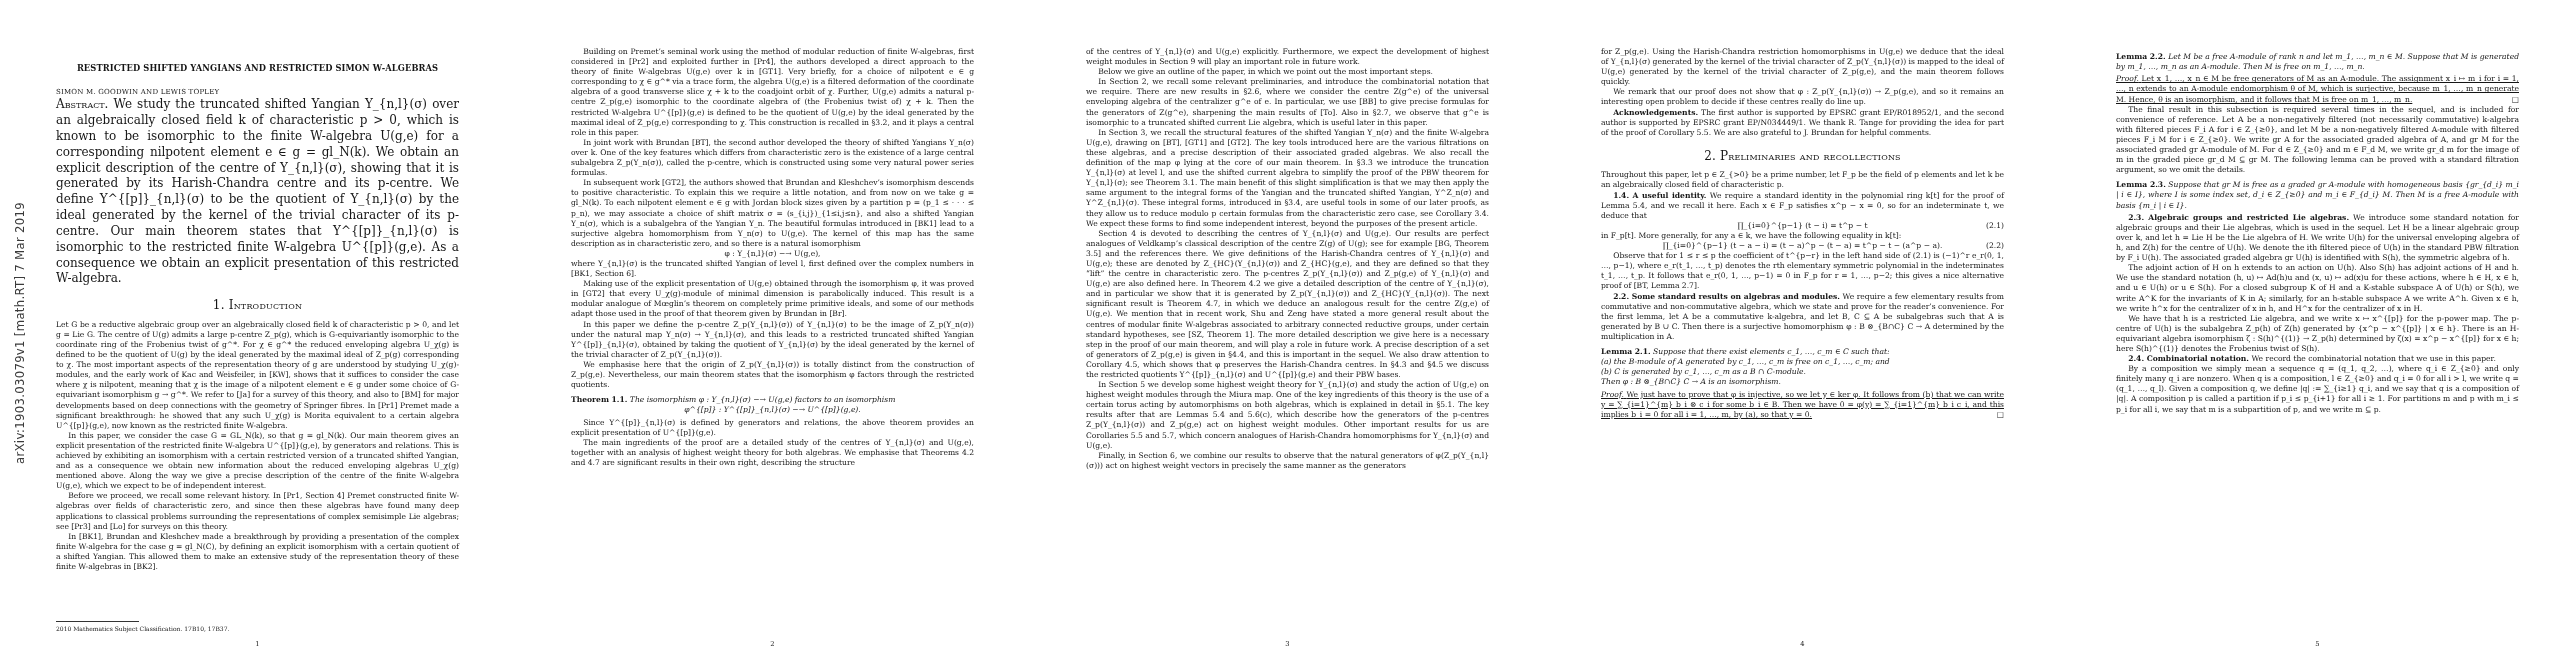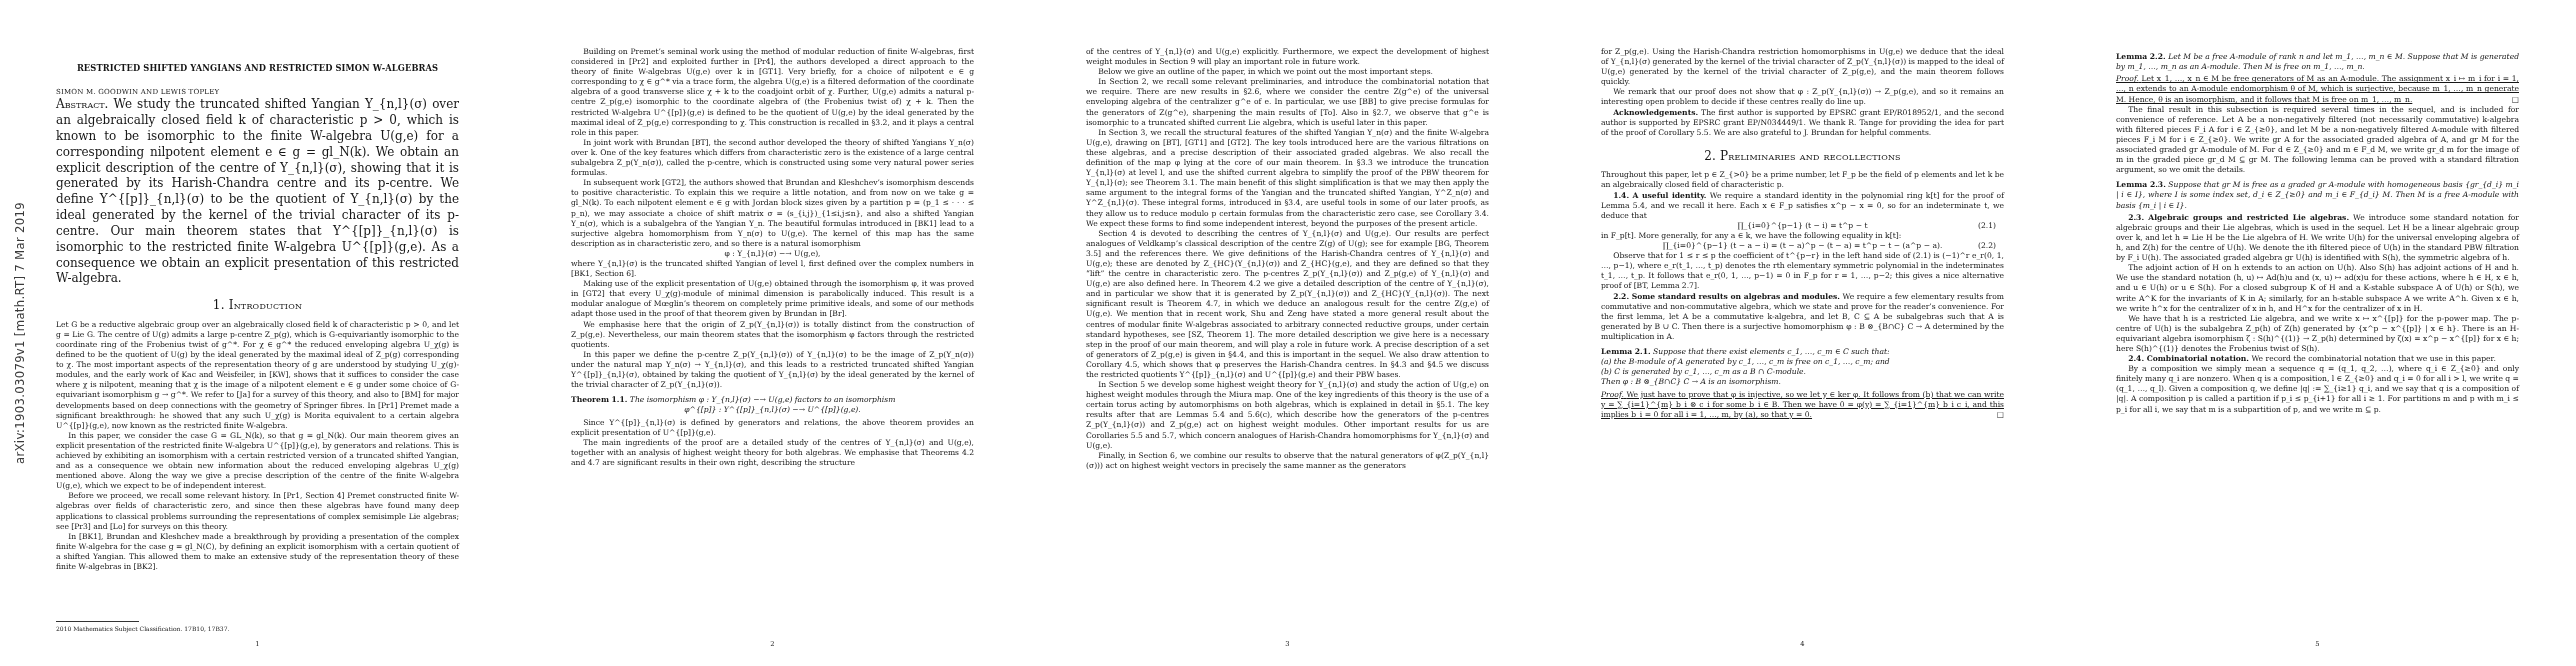--- a/index.html
+++ b/index.html
@@ -16,21 +16,21 @@
   .abstract{font-size:12px;line-height:1.32;margin:15.6px 25.6px 0;text-indent:10px;}
   .abstract-label{font-variant:small-caps;}
   .section-head{text-align:center;font-variant:small-caps;font-size:12px;margin:11px 0 5.6px;
                 font-weight:normal;letter-spacing:0.2px;text-indent:0;}
   .subsec{margin-top:5px;}
   .subsec-label,.thm-label,.ack-label{font-weight:bold;}
   .thm{margin-top:5px;margin-bottom:2.2px;}
   .thm-body{font-style:italic;}
   .display{text-align:center;text-indent:0 !important;margin:3.9px 0;}
   .eq{position:relative;text-align:center;text-indent:0 !important;margin:5px 0;}
-  .eq-tag{position:absolute;right:8px;top:0;}
+  .eq-tag{position:absolute;right:0;top:0;}
   .lemma-item{font-style:italic;margin-left:16.7px;text-indent:0 !important;}
   .proof{margin-top:5px;margin-bottom:2.2px;text-decoration:underline;}
   .proof-label{font-style:italic;}
   .qed{float:right;}
   .footnote{position:absolute;left:56px;right:56px;bottom:30px;font-size:6px;line-height:1.3;text-align:left;}
   .footnote-rule{width:83px;border-top:0.6px solid #333;margin-bottom:2.8px;}
   .pageno{position:absolute;bottom:14.5px;left:0;width:100%;text-align:center;font-size:6.7px;}
   .arxiv-stamp{position:absolute;left:20px;top:333px;transform:translate(-50%,-50%) rotate(-90deg);
                white-space:nowrap;font-family:"DejaVu Sans","Liberation Sans",sans-serif;
                font-size:11.7px;color:#3a3a3a;letter-spacing:0.3px;}
@@ -60,22 +60,22 @@
     <div class="pageno">1</div>
   </div>
 
   <div class="page">
     <p>Building on Premet’s seminal work using the method of modular reduction of finite W-algebras, first considered in [Pr2] and exploited further in [Pr4], the authors developed a direct approach to the theory of finite W-algebras U(g,e) over k in [GT1]. Very briefly, for a choice of nilpotent e ∈ g corresponding to χ ∈ g^* via a trace form, the algebra U(g,e) is a filtered deformation of the coordinate algebra of a good transverse slice χ + k to the coadjoint orbit of χ. Further, U(g,e) admits a natural p-centre Z_p(g,e) isomorphic to the coordinate algebra of (the Frobenius twist of) χ + k. Then the restricted W-algebra U^{[p]}(g,e) is defined to be the quotient of U(g,e) by the ideal generated by the maximal ideal of Z_p(g,e) corresponding to χ. This construction is recalled in §3.2, and it plays a central role in this paper.</p>
     <p>In joint work with Brundan [BT], the second author developed the theory of shifted Yangians Y_n(σ) over k. One of the key features which differs from characteristic zero is the existence of a large central subalgebra Z_p(Y_n(σ)), called the p-centre, which is constructed using some very natural power series formulas.</p>
     <p>In subsequent work [GT2], the authors showed that Brundan and Kleshchev’s isomorphism descends to positive characteristic. To explain this we require a little notation, and from now on we take g = gl_N(k). To each nilpotent element e ∈ g with Jordan block sizes given by a partition p = (p_1 ≤ · · · ≤ p_n), we may associate a choice of shift matrix σ = (s_{i,j})_{1≤i,j≤n}, and also a shifted Yangian Y_n(σ), which is a subalgebra of the Yangian Y_n. The beautiful formulas introduced in [BK1] lead to a surjective algebra homomorphism from Y_n(σ) to U(g,e). The kernel of this map has the same description as in characteristic zero, and so there is a natural isomorphism</p>
     <p class="display">φ : Y_{n,l}(σ) −→ U(g,e),</p>
     <p class="noindent">where Y_{n,l}(σ) is the truncated shifted Yangian of level l, first defined over the complex numbers in [BK1, Section 6].</p>
     <p>Making use of the explicit presentation of U(g,e) obtained through the isomorphism φ, it was proved in [GT2] that every U_χ(g)-module of minimal dimension is parabolically induced. This result is a modular analogue of Mœglin’s theorem on completely prime primitive ideals, and some of our methods adapt those used in the proof of that theorem given by Brundan in [Br].</p>
+    <p>In this paper we define the p-centre Z_p(Y_{n,l}(σ)) of Y_{n,l}(σ) to be the image of Z_p(Y_n(σ)) under the natural map Y_n(σ) → Y_{n,l}(σ), and this leads to a restricted truncated shifted Yangian Y^{[p]}_{n,l}(σ), obtained by taking the quotient of Y_{n,l}(σ) by the ideal generated by the kernel of the trivial character of Z_p(Y_{n,l}(σ)).</p>
     <p>We emphasise here that the origin of Z_p(Y_{n,l}(σ)) is totally distinct from the construction of Z_p(g,e). Nevertheless, our main theorem states that the isomorphism φ factors through the restricted quotients.</p>
-    <p>In this paper we define the p-centre Z_p(Y_{n,l}(σ)) of Y_{n,l}(σ) to be the image of Z_p(Y_n(σ)) under the natural map Y_n(σ) → Y_{n,l}(σ), and this leads to a restricted truncated shifted Yangian Y^{[p]}_{n,l}(σ), obtained by taking the quotient of Y_{n,l}(σ) by the ideal generated by the kernel of the trivial character of Z_p(Y_{n,l}(σ)).</p>
     <div class="thm">
       <p class="noindent"><span class="thm-label">Theorem 1.1.</span> <span class="thm-body">The isomorphism φ : Y_{n,l}(σ) −→ U(g,e) factors to an isomorphism</span></p>
       <p class="display thm-body">φ^{[p]} : Y^{[p]}_{n,l}(σ) −→ U^{[p]}(g,e).</p>
     </div>
     <p>Since Y^{[p]}_{n,l}(σ) is defined by generators and relations, the above theorem provides an explicit presentation of U^{[p]}(g,e).</p>
     <p>The main ingredients of the proof are a detailed study of the centres of Y_{n,l}(σ) and U(g,e), together with an analysis of highest weight theory for both algebras. We emphasise that Theorems 4.2 and 4.7 are significant results in their own right, describing the structure</p>
     <div class="pageno">2</div>
   </div>
 
   <div class="page">

